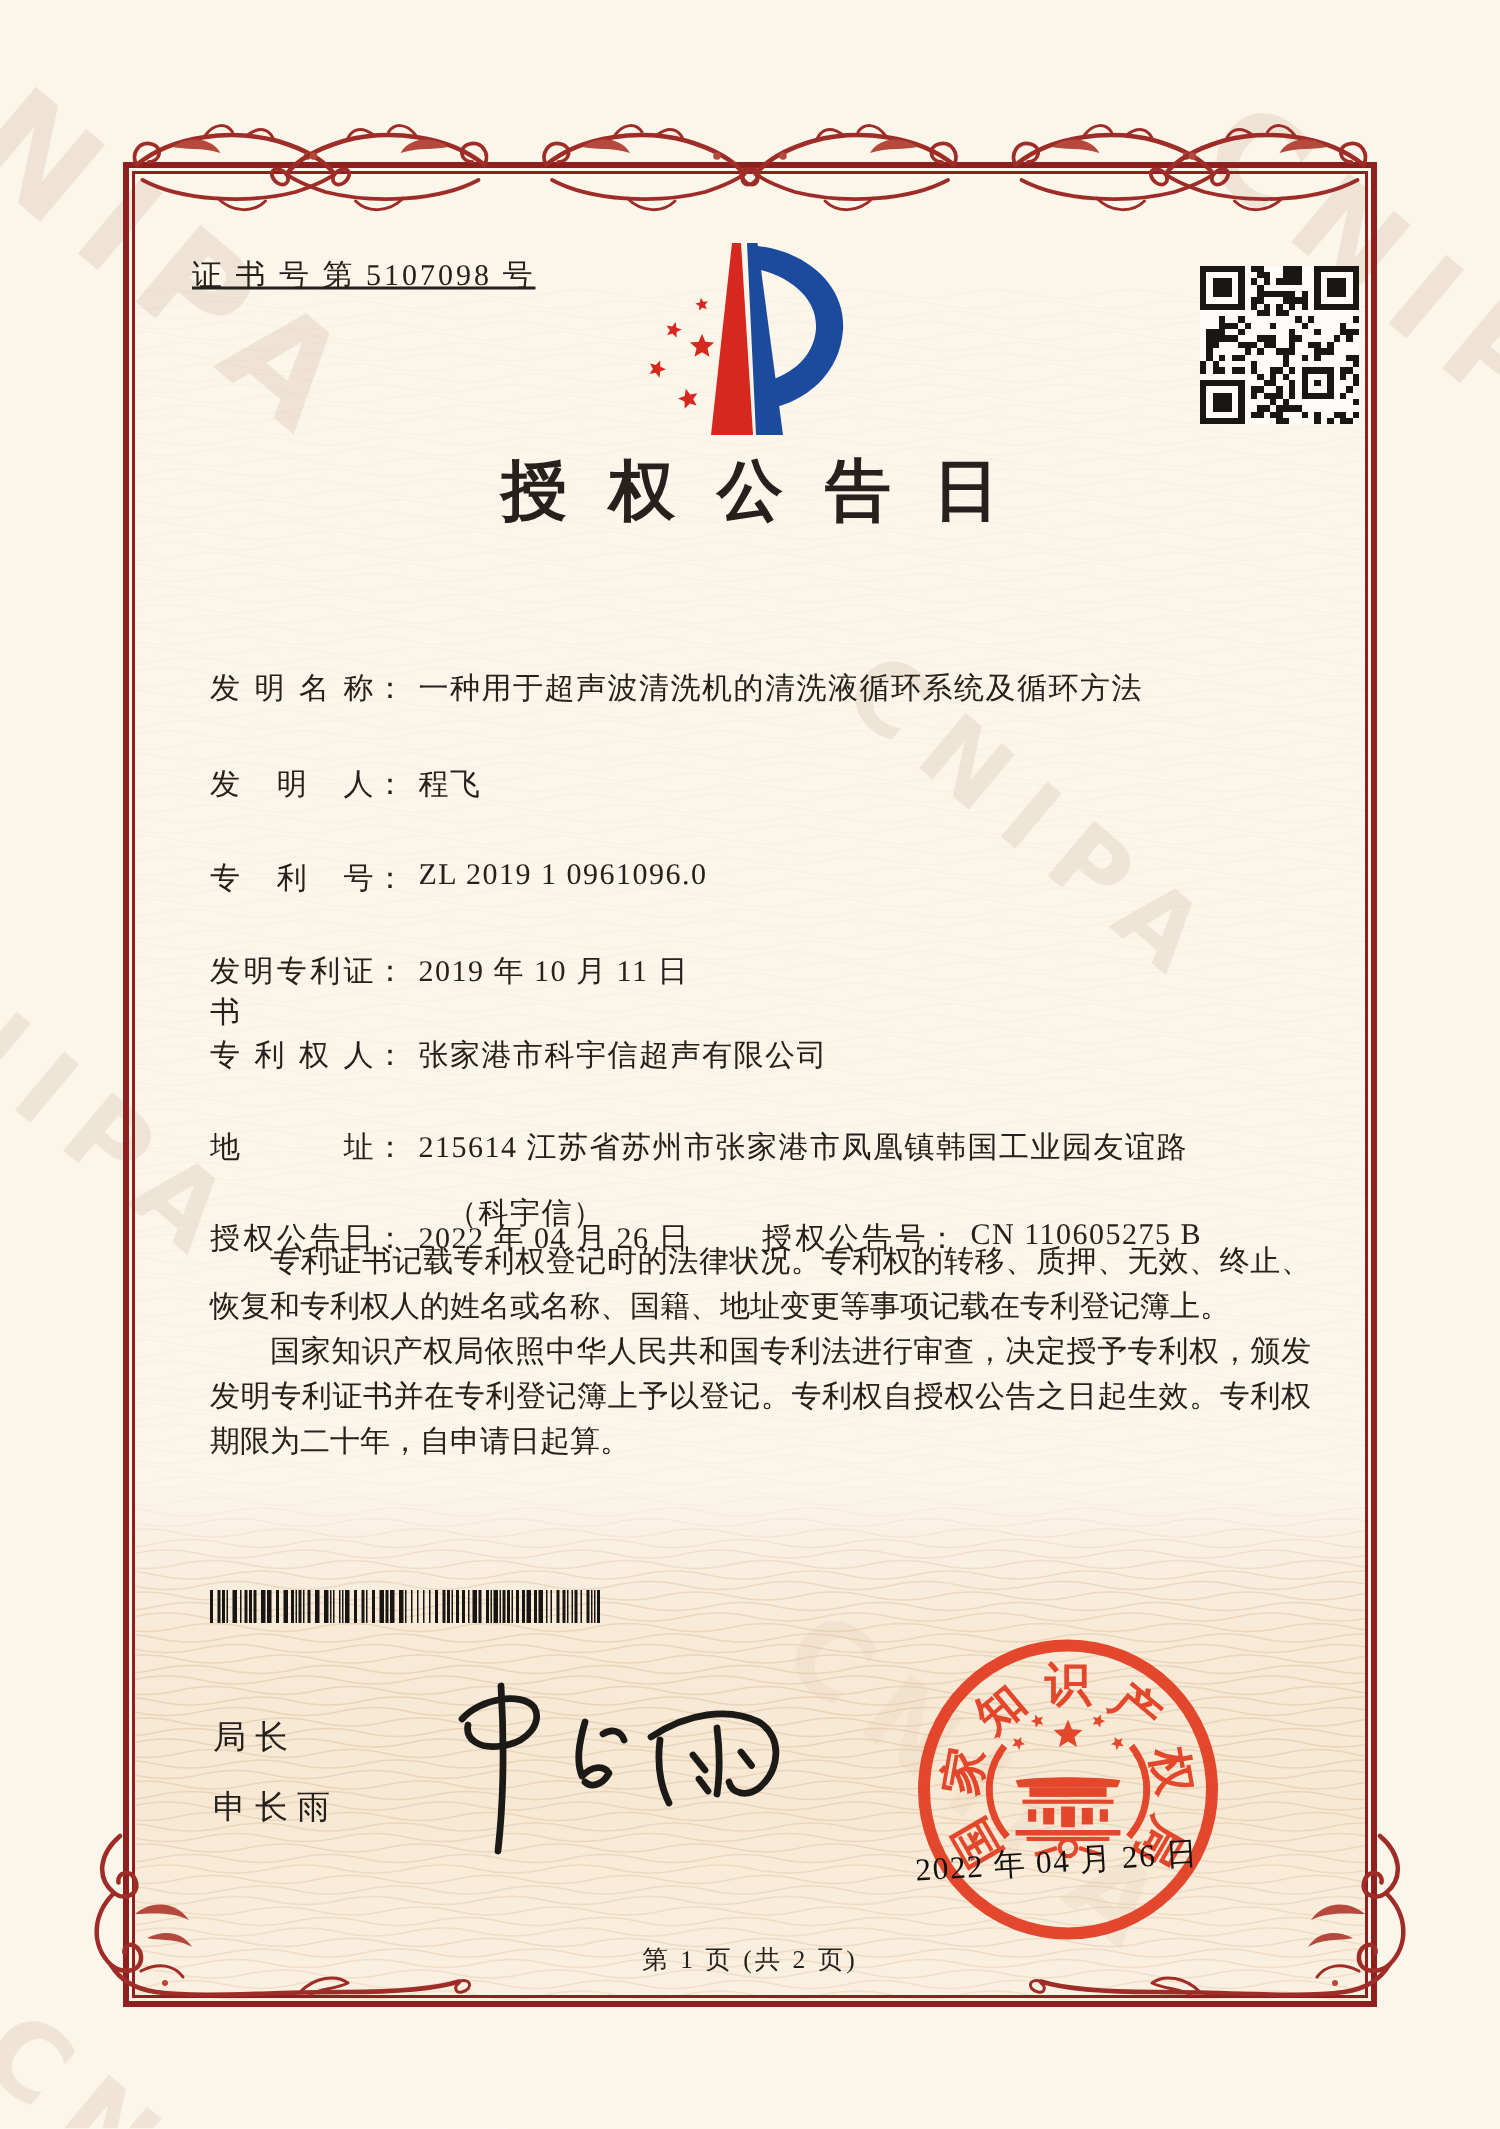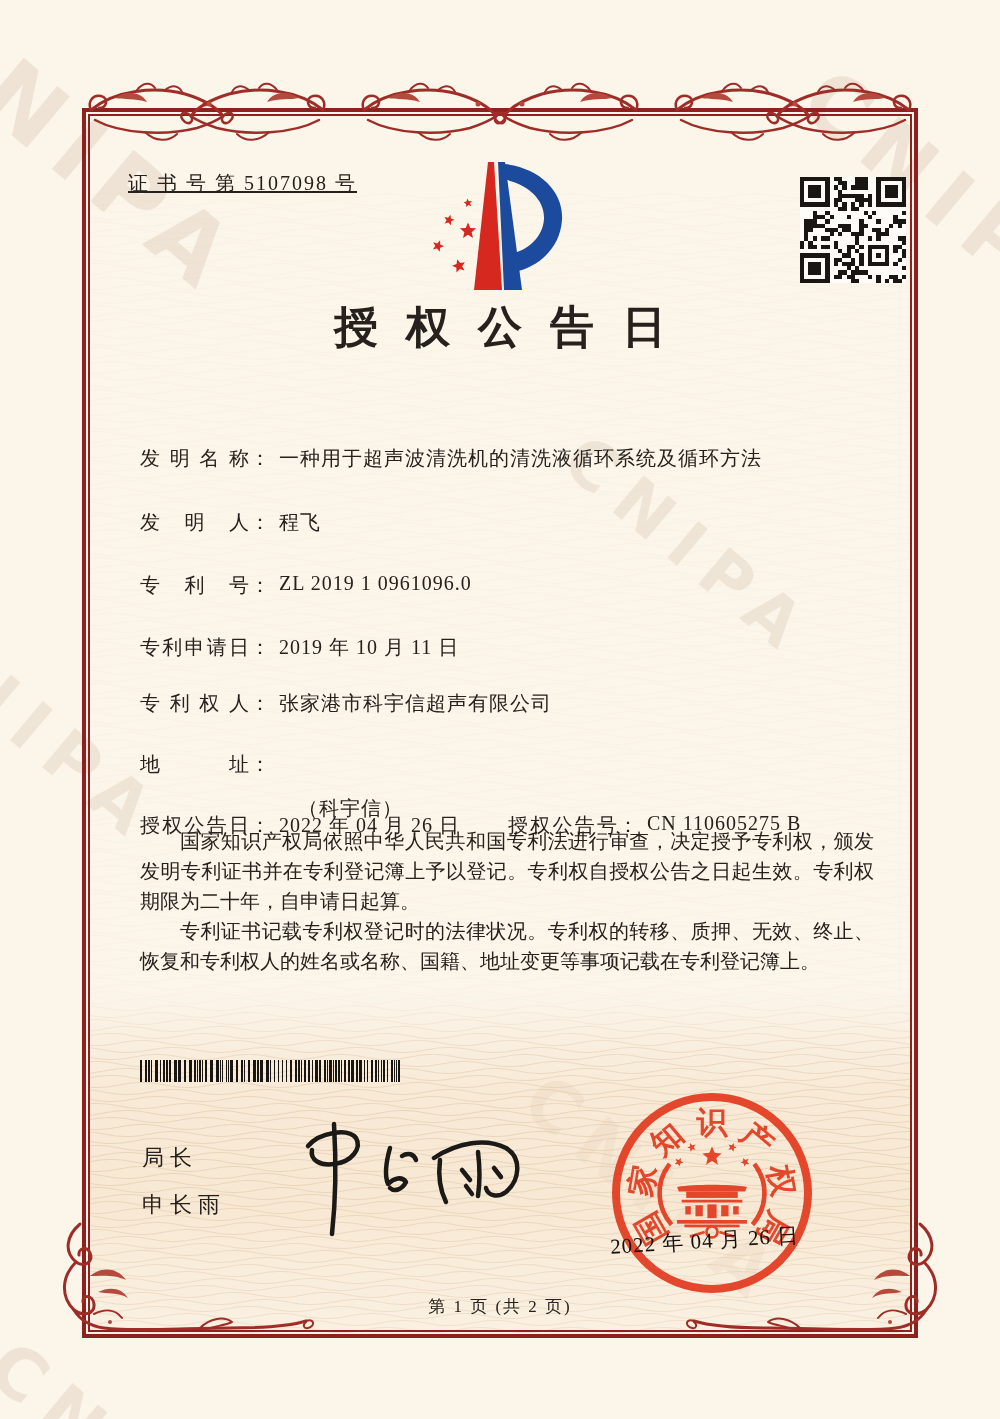--- a/index.html
+++ b/index.html
@@ -486,48 +486,49 @@
     <span class="lbl">发明人</span>
       <span>：</span>
     <span class="val">程飞</span>
   </div>
   <div class="row" style="top:547px;">
     <span class="lbl">专利号</span>
       <span>：</span>
     <span class="val">ZL 2019 1 0961096.0</span>
   </div>
   <div class="row" style="top:609px;">
-    <span class="lbl">专利申请日</span>
+    <span class="lbl">发明专利证书</span>
       <span>：</span>
     <span class="val">2019 年 10 月 11 日</span>
   </div>
   <div class="row" style="top:665px;">
     <span class="lbl">专利权人</span>
       <span>：</span>
     <span class="val">张家港市科宇信超声有限公司</span>
   </div>
   <div class="row" style="top:726px;justify-content:flex-end;">
     <span class="lbl">地址</span>
       <span>：</span>
+    <span class="val">215614 江苏省苏州市张家港市凤凰镇韩国工业园友谊路</span>
   </div>
   <div class="abs addr2">（科宇信）</div>
   <div class="row" style="top:787px;width:740px;">
     <span class="lbl">授权公告日</span>
       <span>：</span>
     <span class="val">2022 年 04 月 26 日</span>
     <span class="pair2">
       <span class="lbl">授权公告号</span>
         <span>：</span>
       <span class="val">CN 110605275 B</span>
     </span>
   </div>
 
   <div class="abs paras">
+    <p>专利证书记载专利权登记时的法律状况。专利权的转移、质押、无效、终止、恢复和专利权人的姓名或名称、国籍、地址变更等事项记载在专利登记簿上。</p>
     <p>国家知识产权局依照中华人民共和国专利法进行审查，决定授予专利权，颁发发明专利证书并在专利登记簿上予以登记。专利权自授权公告之日起生效。专利权期限为二十年，自申请日起算。</p>
-    <p>专利证书记载专利权登记时的法律状况。专利权的转移、质押、无效、终止、恢复和专利权人的姓名或名称、国籍、地址变更等事项记载在专利登记簿上。</p>
   </div>
 
   <div id="barcode" class="abs barcode">
       <div style="width: 2px; margin-right: 3px; flex: 0 0 auto;"></div>
       <div style="width: 2px; margin-right: 1px; flex: 0 0 auto;"></div>
       <div style="width: 2px; margin-right: 1px; flex: 0 0 auto;"></div>
       <div style="width: 1px; margin-right: 3px; flex: 0 0 auto;"></div>
       <div style="width: 3px; margin-right: 2px; flex: 0 0 auto;"></div>
       <div style="width: 1px; margin-right: 2px; flex: 0 0 auto;"></div>
       <div style="width: 2px; margin-right: 1px; flex: 0 0 auto;"></div>

